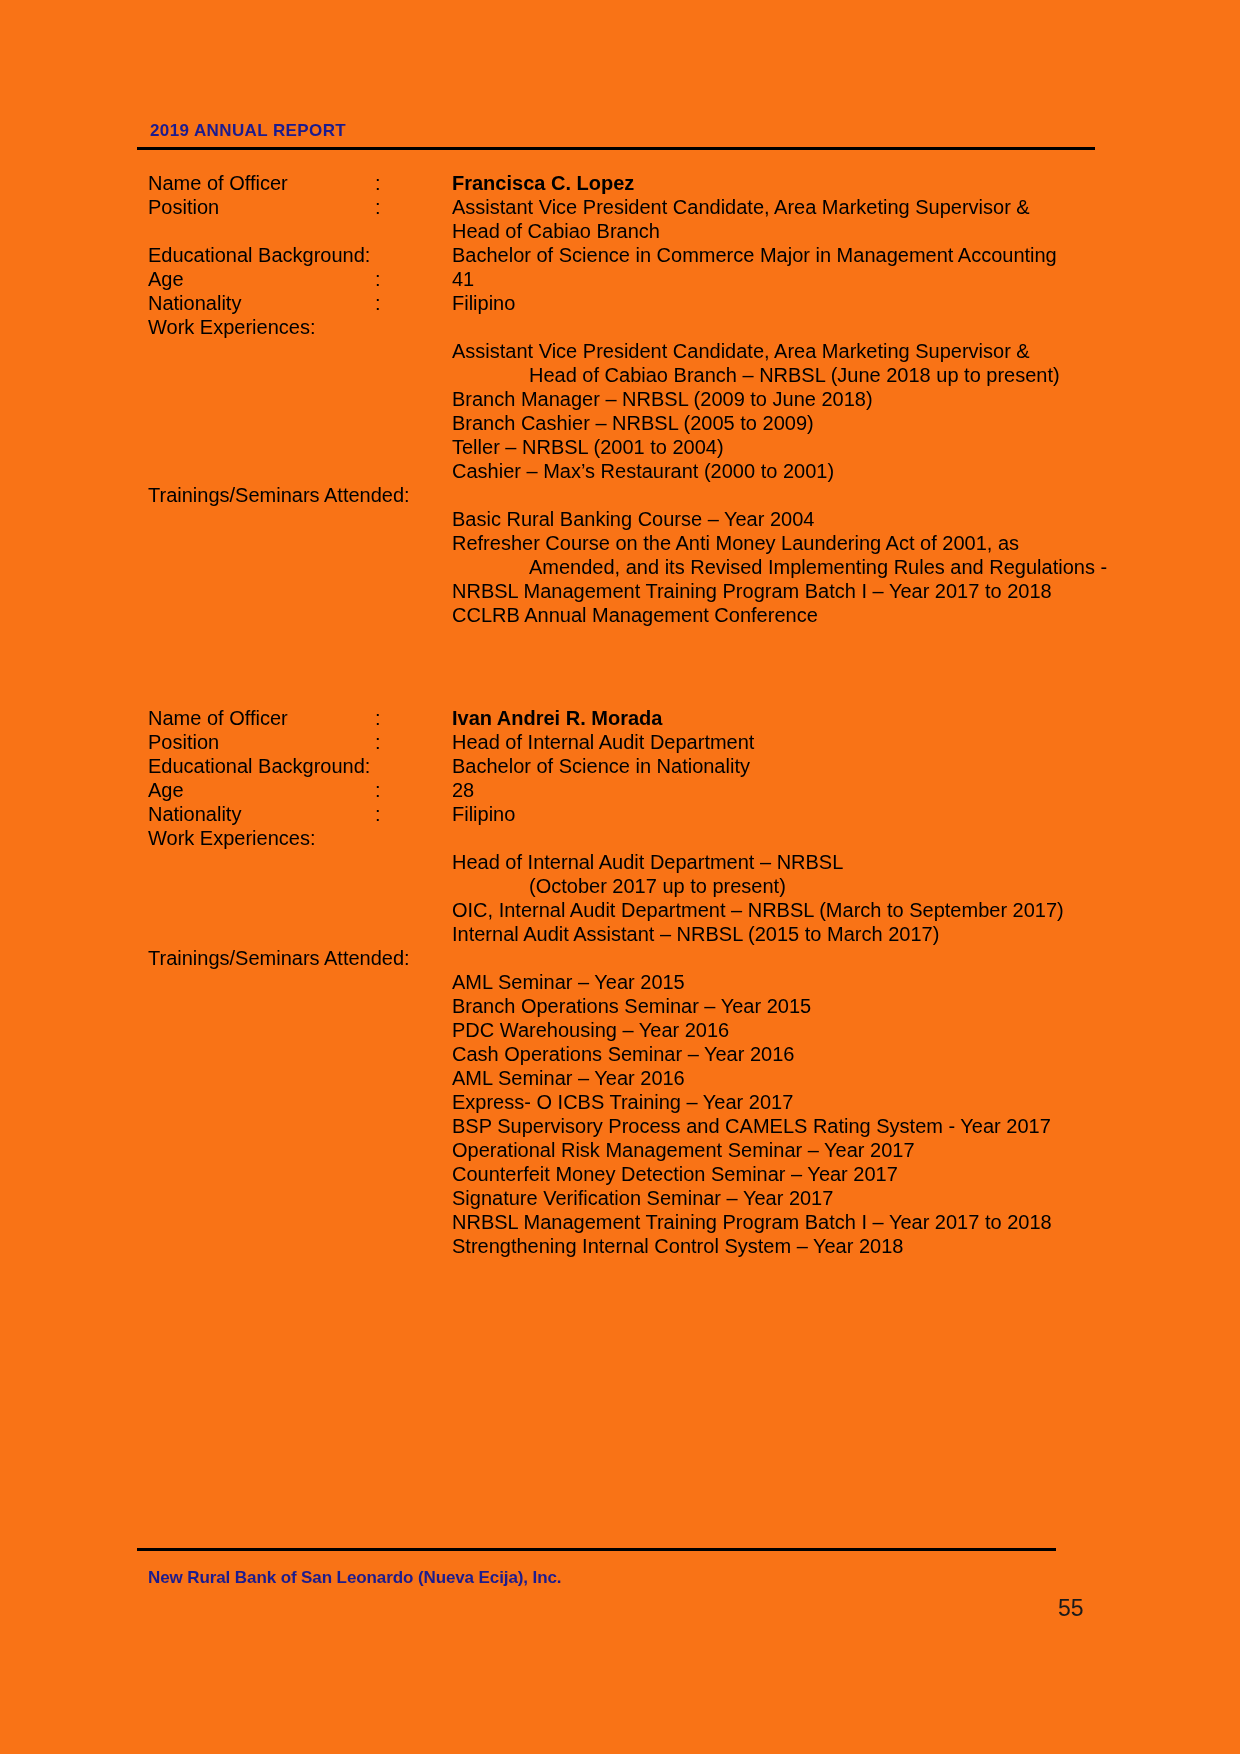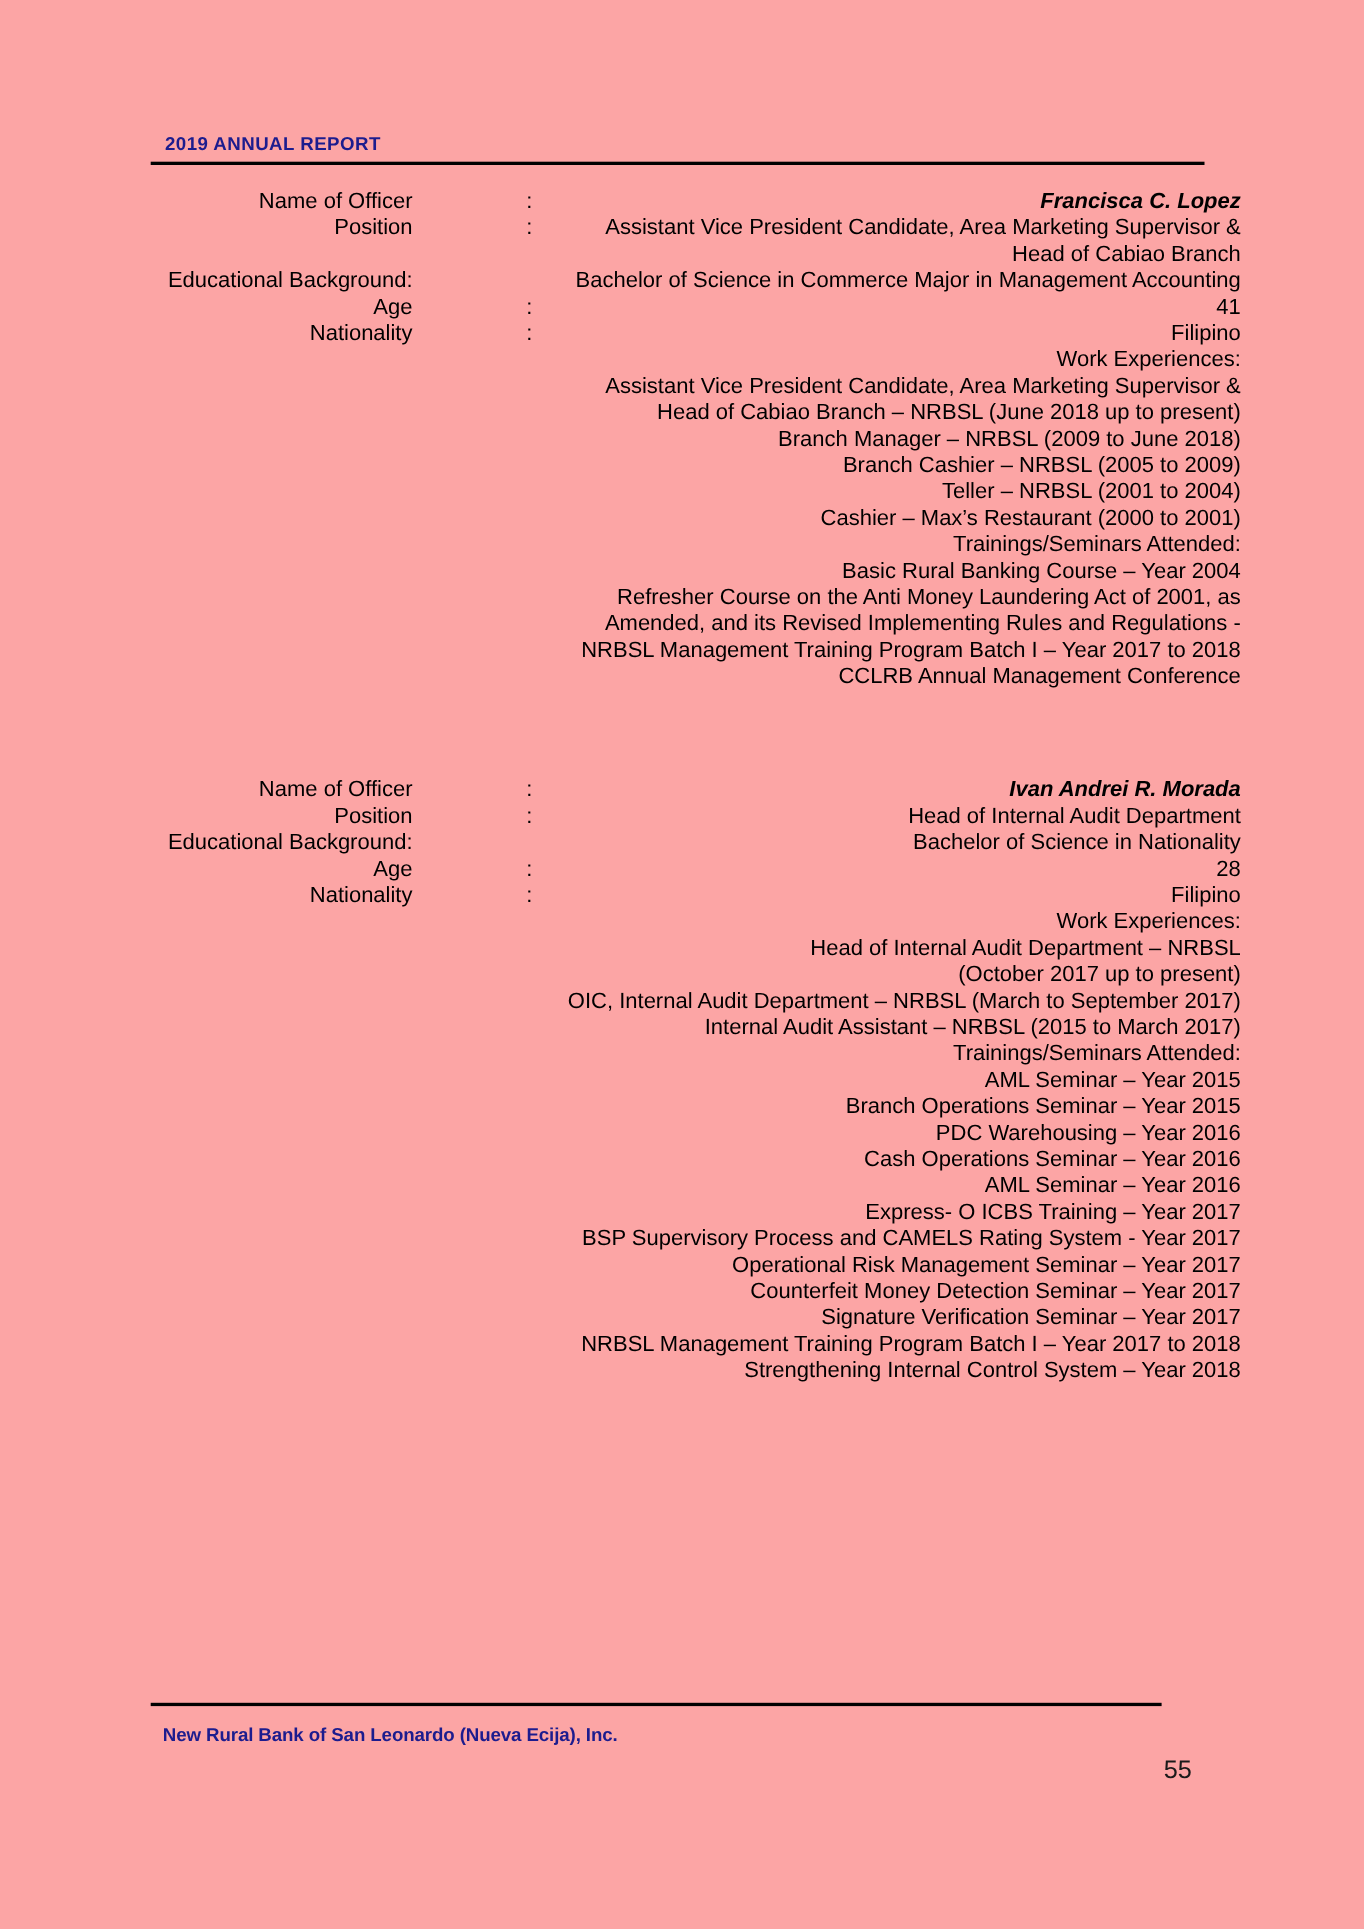--- a/index.html
+++ b/index.html
@@ -1,39 +1,39 @@
 <!DOCTYPE html>
 <html><head>
 <meta charset="utf-8">
 <style>
   html, body { margin:0; padding:0; background:#ffffff; }
   .page {
-    position:relative; width:1240px; height:1754px; background:#fca5a5;
-    font-family:"Liberation Sans", sans-serif; color:#000000; overflow:hidden;text-align:right;
+    position:relative; width:1240px; height:1754px; background:#f97316;
+    font-family:"Liberation Sans", sans-serif; color:#000000; overflow:hidden;
   }
   
   .header-title {
     position:absolute; left:150px; top:121px;
     font-size:17px; font-weight:bold; color:#1c1c8e; letter-spacing:0.4px;
     white-space:nowrap;
   }
   .header-rule {
     position:absolute; left:137px; top:147px; width:958px; height:3px; background:#000000;
   }
   
   .content {
     position:absolute; left:148px; top:171px; width:980px;
     font-size:20px; line-height:24px;
   }
   .officer2 { margin-top:79px; }
-  .row { display:flex; align-items:flex-start;gap:32px; }
+  .row { display:flex; align-items:flex-start; }
   .lbl   { flex:0 0 227px; width:227px; white-space:nowrap; }
   .colon { flex:0 0 77px;  width:77px;  white-space:nowrap; }
   .val   { flex:1 1 auto; white-space:nowrap; }
-  .bold  { font-weight:bold;font-style:italic; }
+  .bold  { font-weight:bold; }
   .lbl-line { white-space:nowrap; }
   .vlist { margin-left:304px; }
   .vline { white-space:nowrap; }
   .vline[data-indent="1"] { padding-left:77px; }
   
   .footer-rule {
     position:absolute; left:137px; top:1548px; width:919px; height:3px; background:#000000;
   }
   .footer-bank {
     position:absolute; left:148px; top:1568px;

